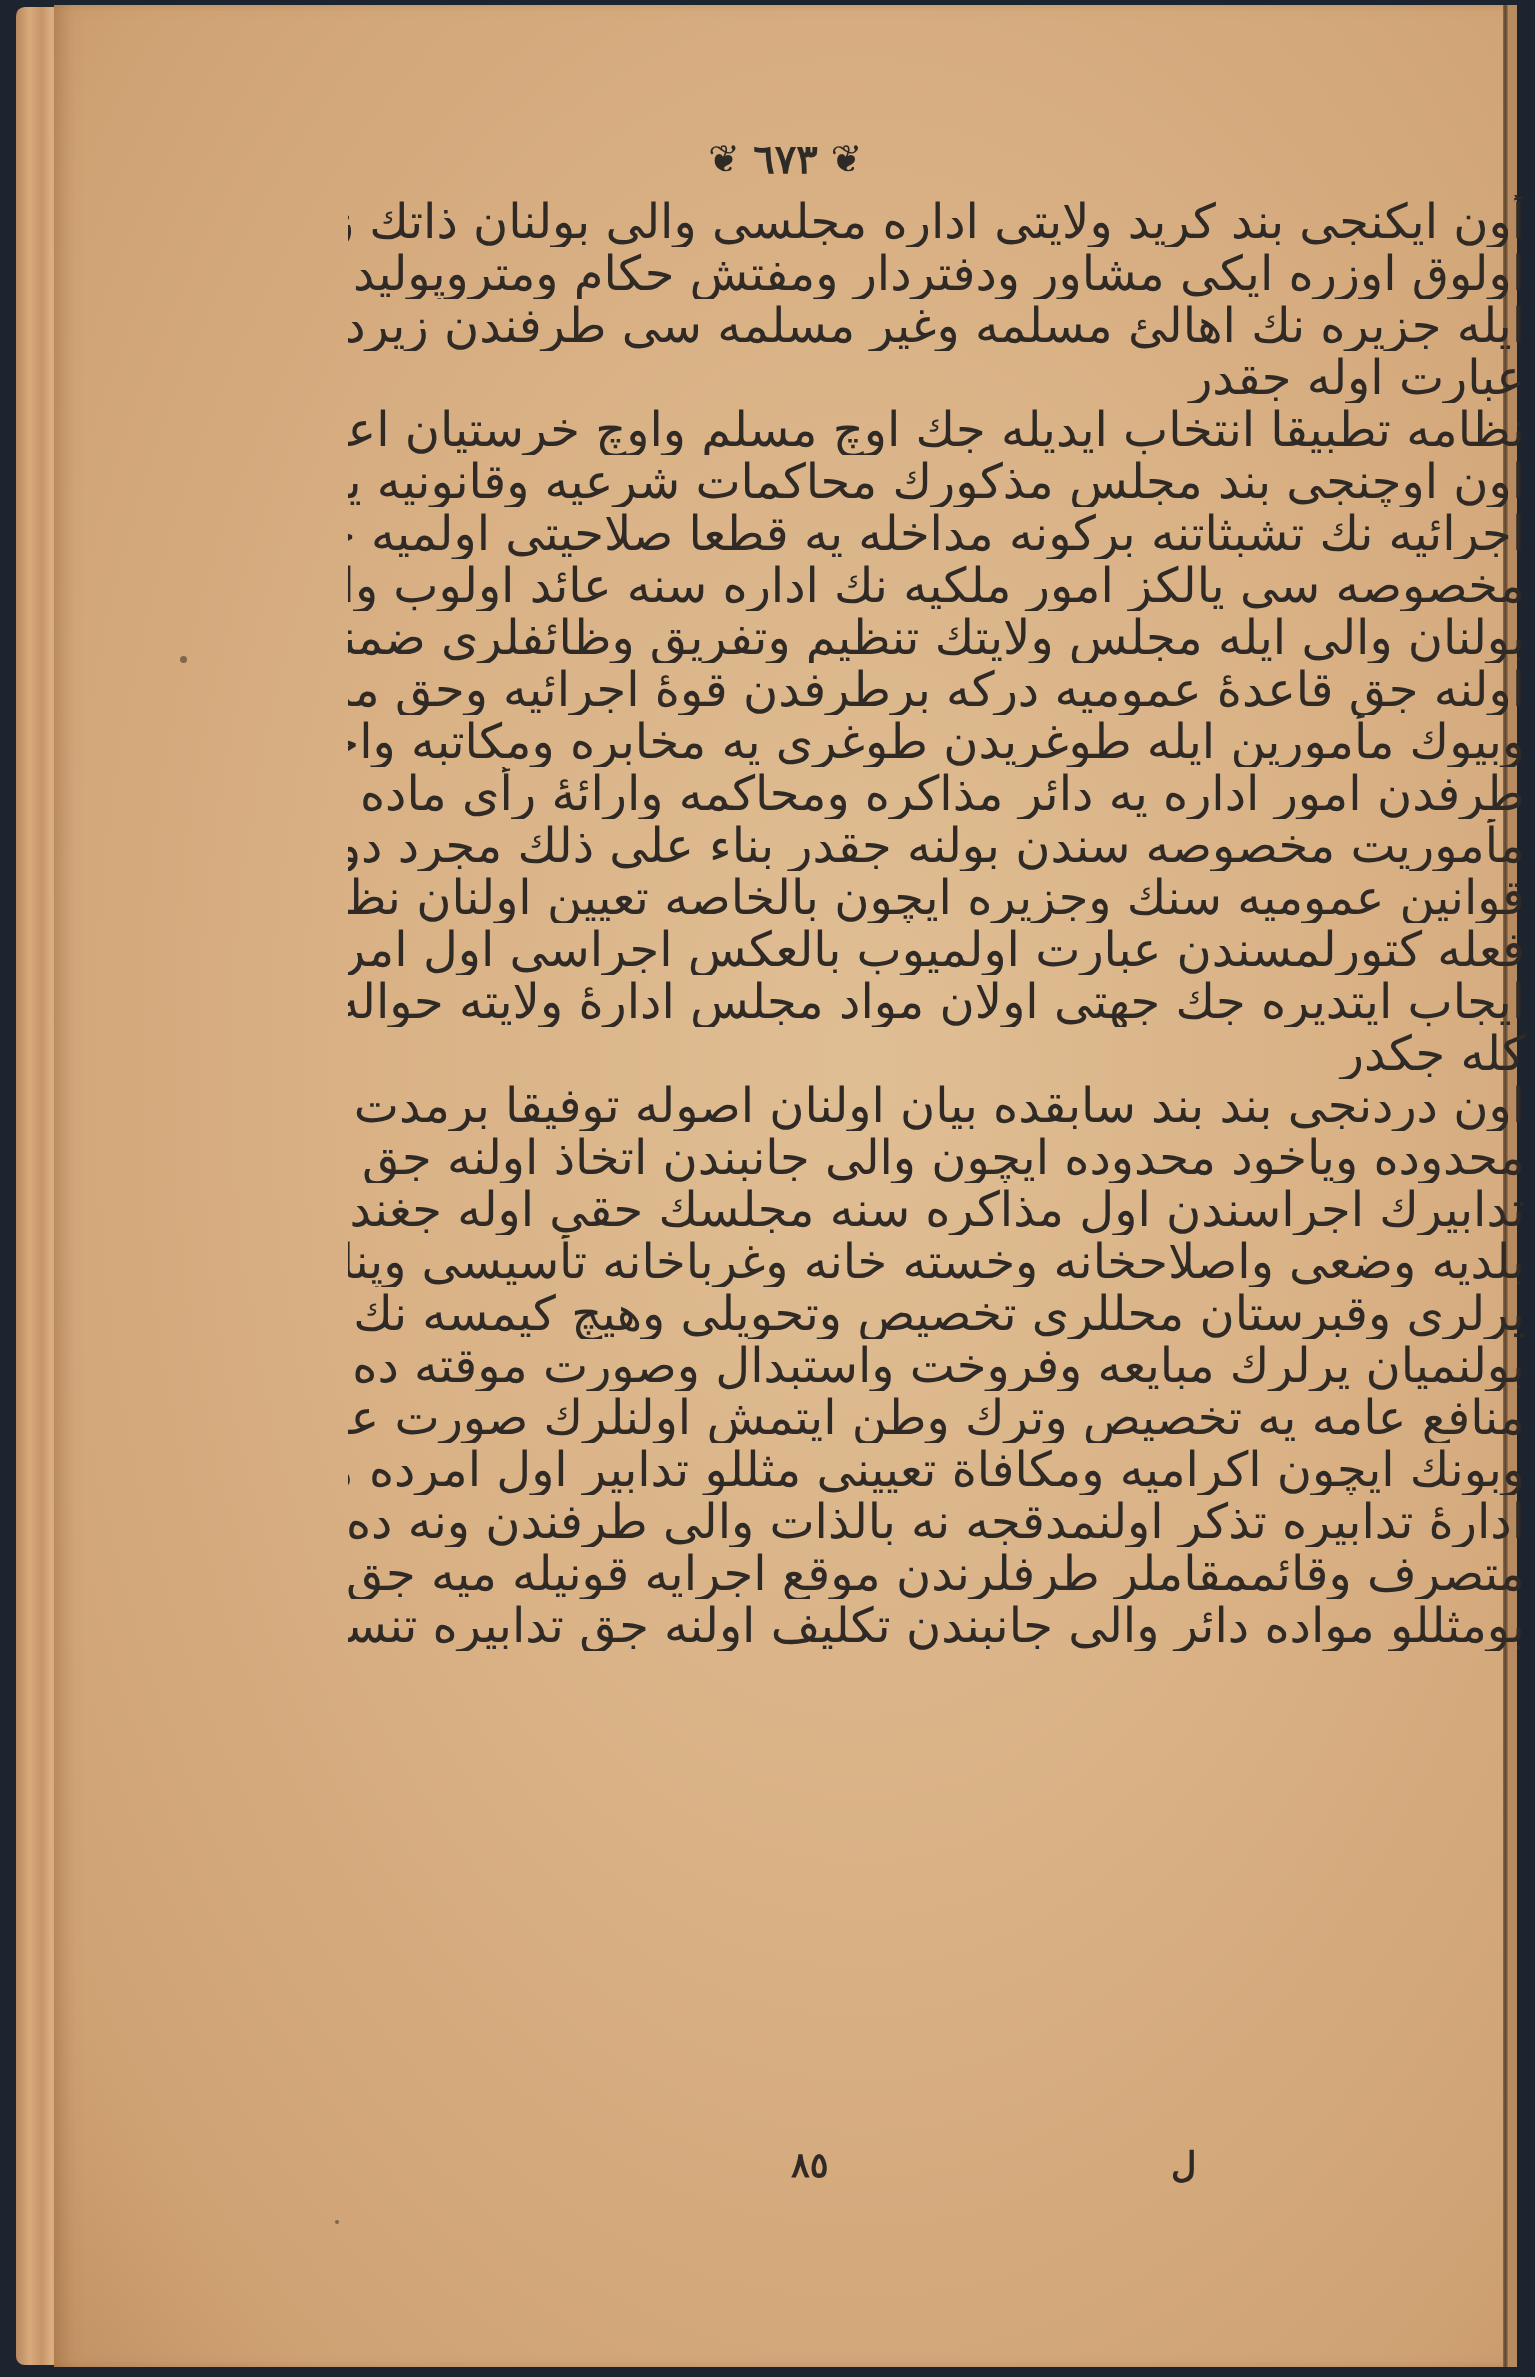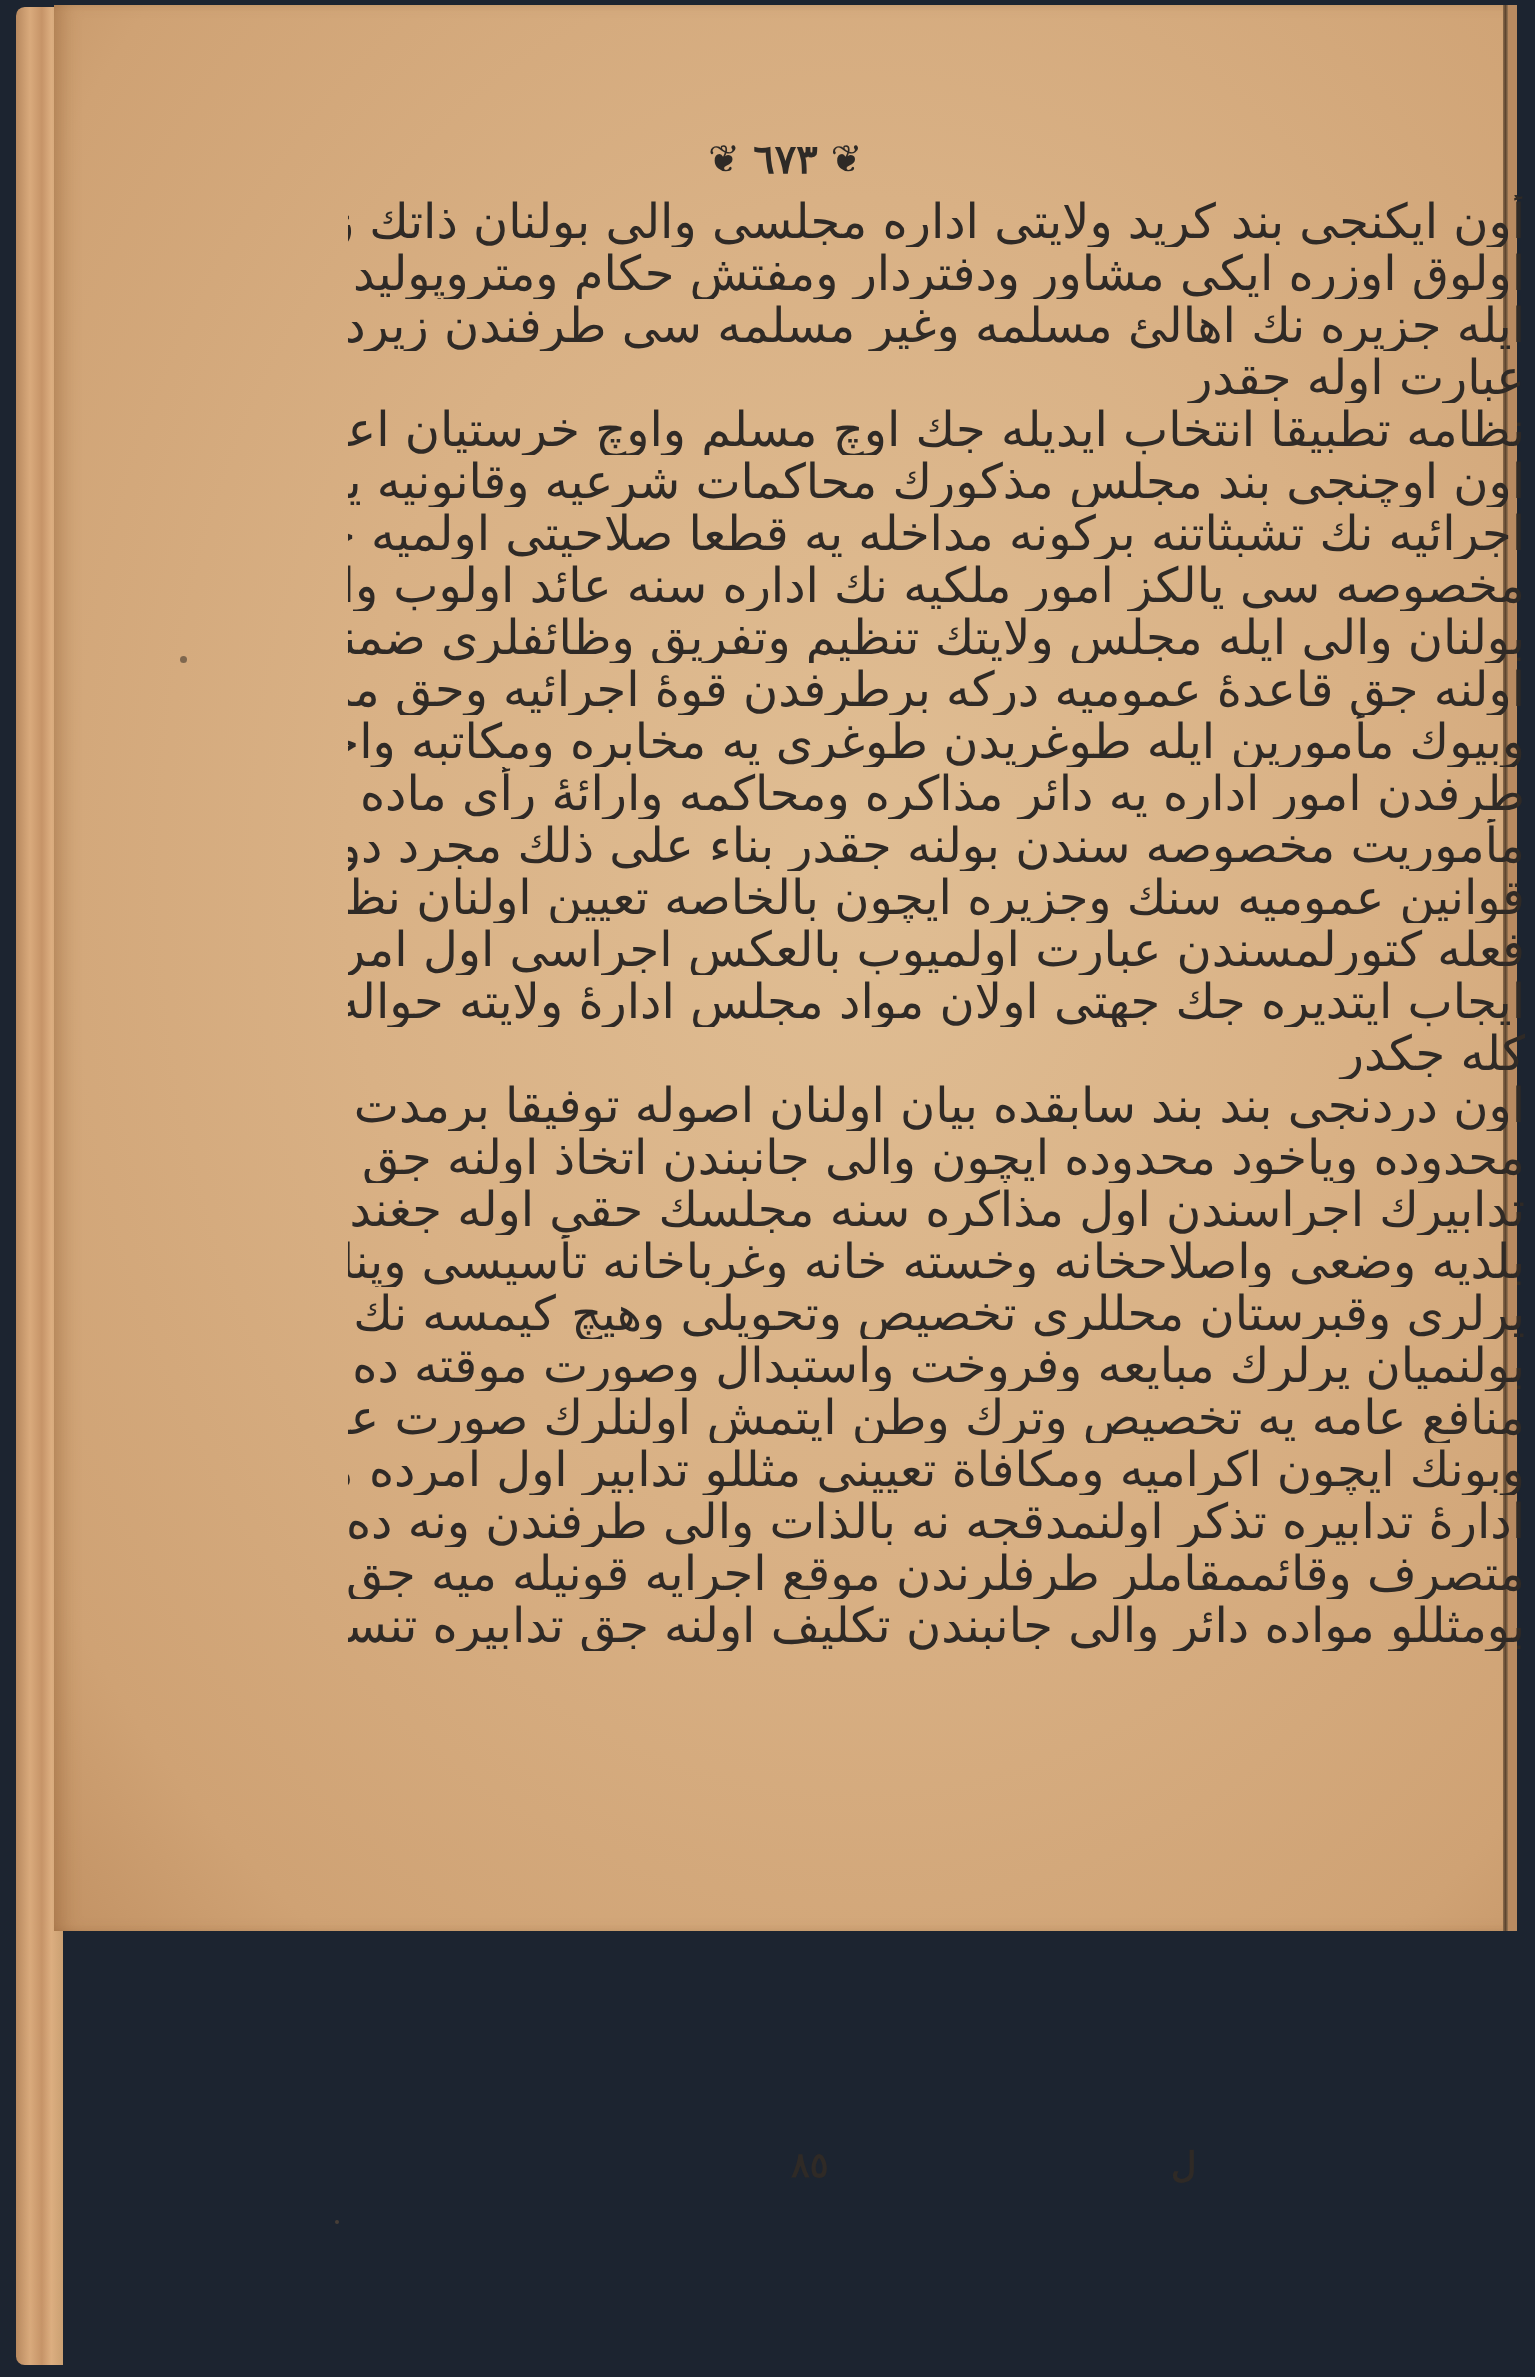--- a/index.html
+++ b/index.html
@@ -21,21 +21,21 @@
     width: 47px;
     height: 2358px;
     background: linear-gradient(90deg, #b8895f 0%, #d9aa7c 30%, #c69468 55%, #dcae80 75%, #caa072 100%);
     border-radius: 8.7px 0 0 8.7px;
   }
   .page {
     position: absolute;
     left: 54px;
     top: 5.2px;
     width: 1463px;
-    height: 1926px;
+    height: 2362px;
     background:
       radial-gradient(ellipse at 55% 45%, #e0be94 0%, #d9b185 45%, #cfa274 85%, #c29264 100%);
     box-shadow: inset 15.6px 0 19px -8.7px rgba(120,70,30,0.35), inset -5.2px 0 8.7px -3.5px rgba(90,55,25,0.3);
   }
   .page-edge-right {
     position: absolute;
     right: 8.7px;
     top: 0;
     width: 5.2px;
     height: 100%;

